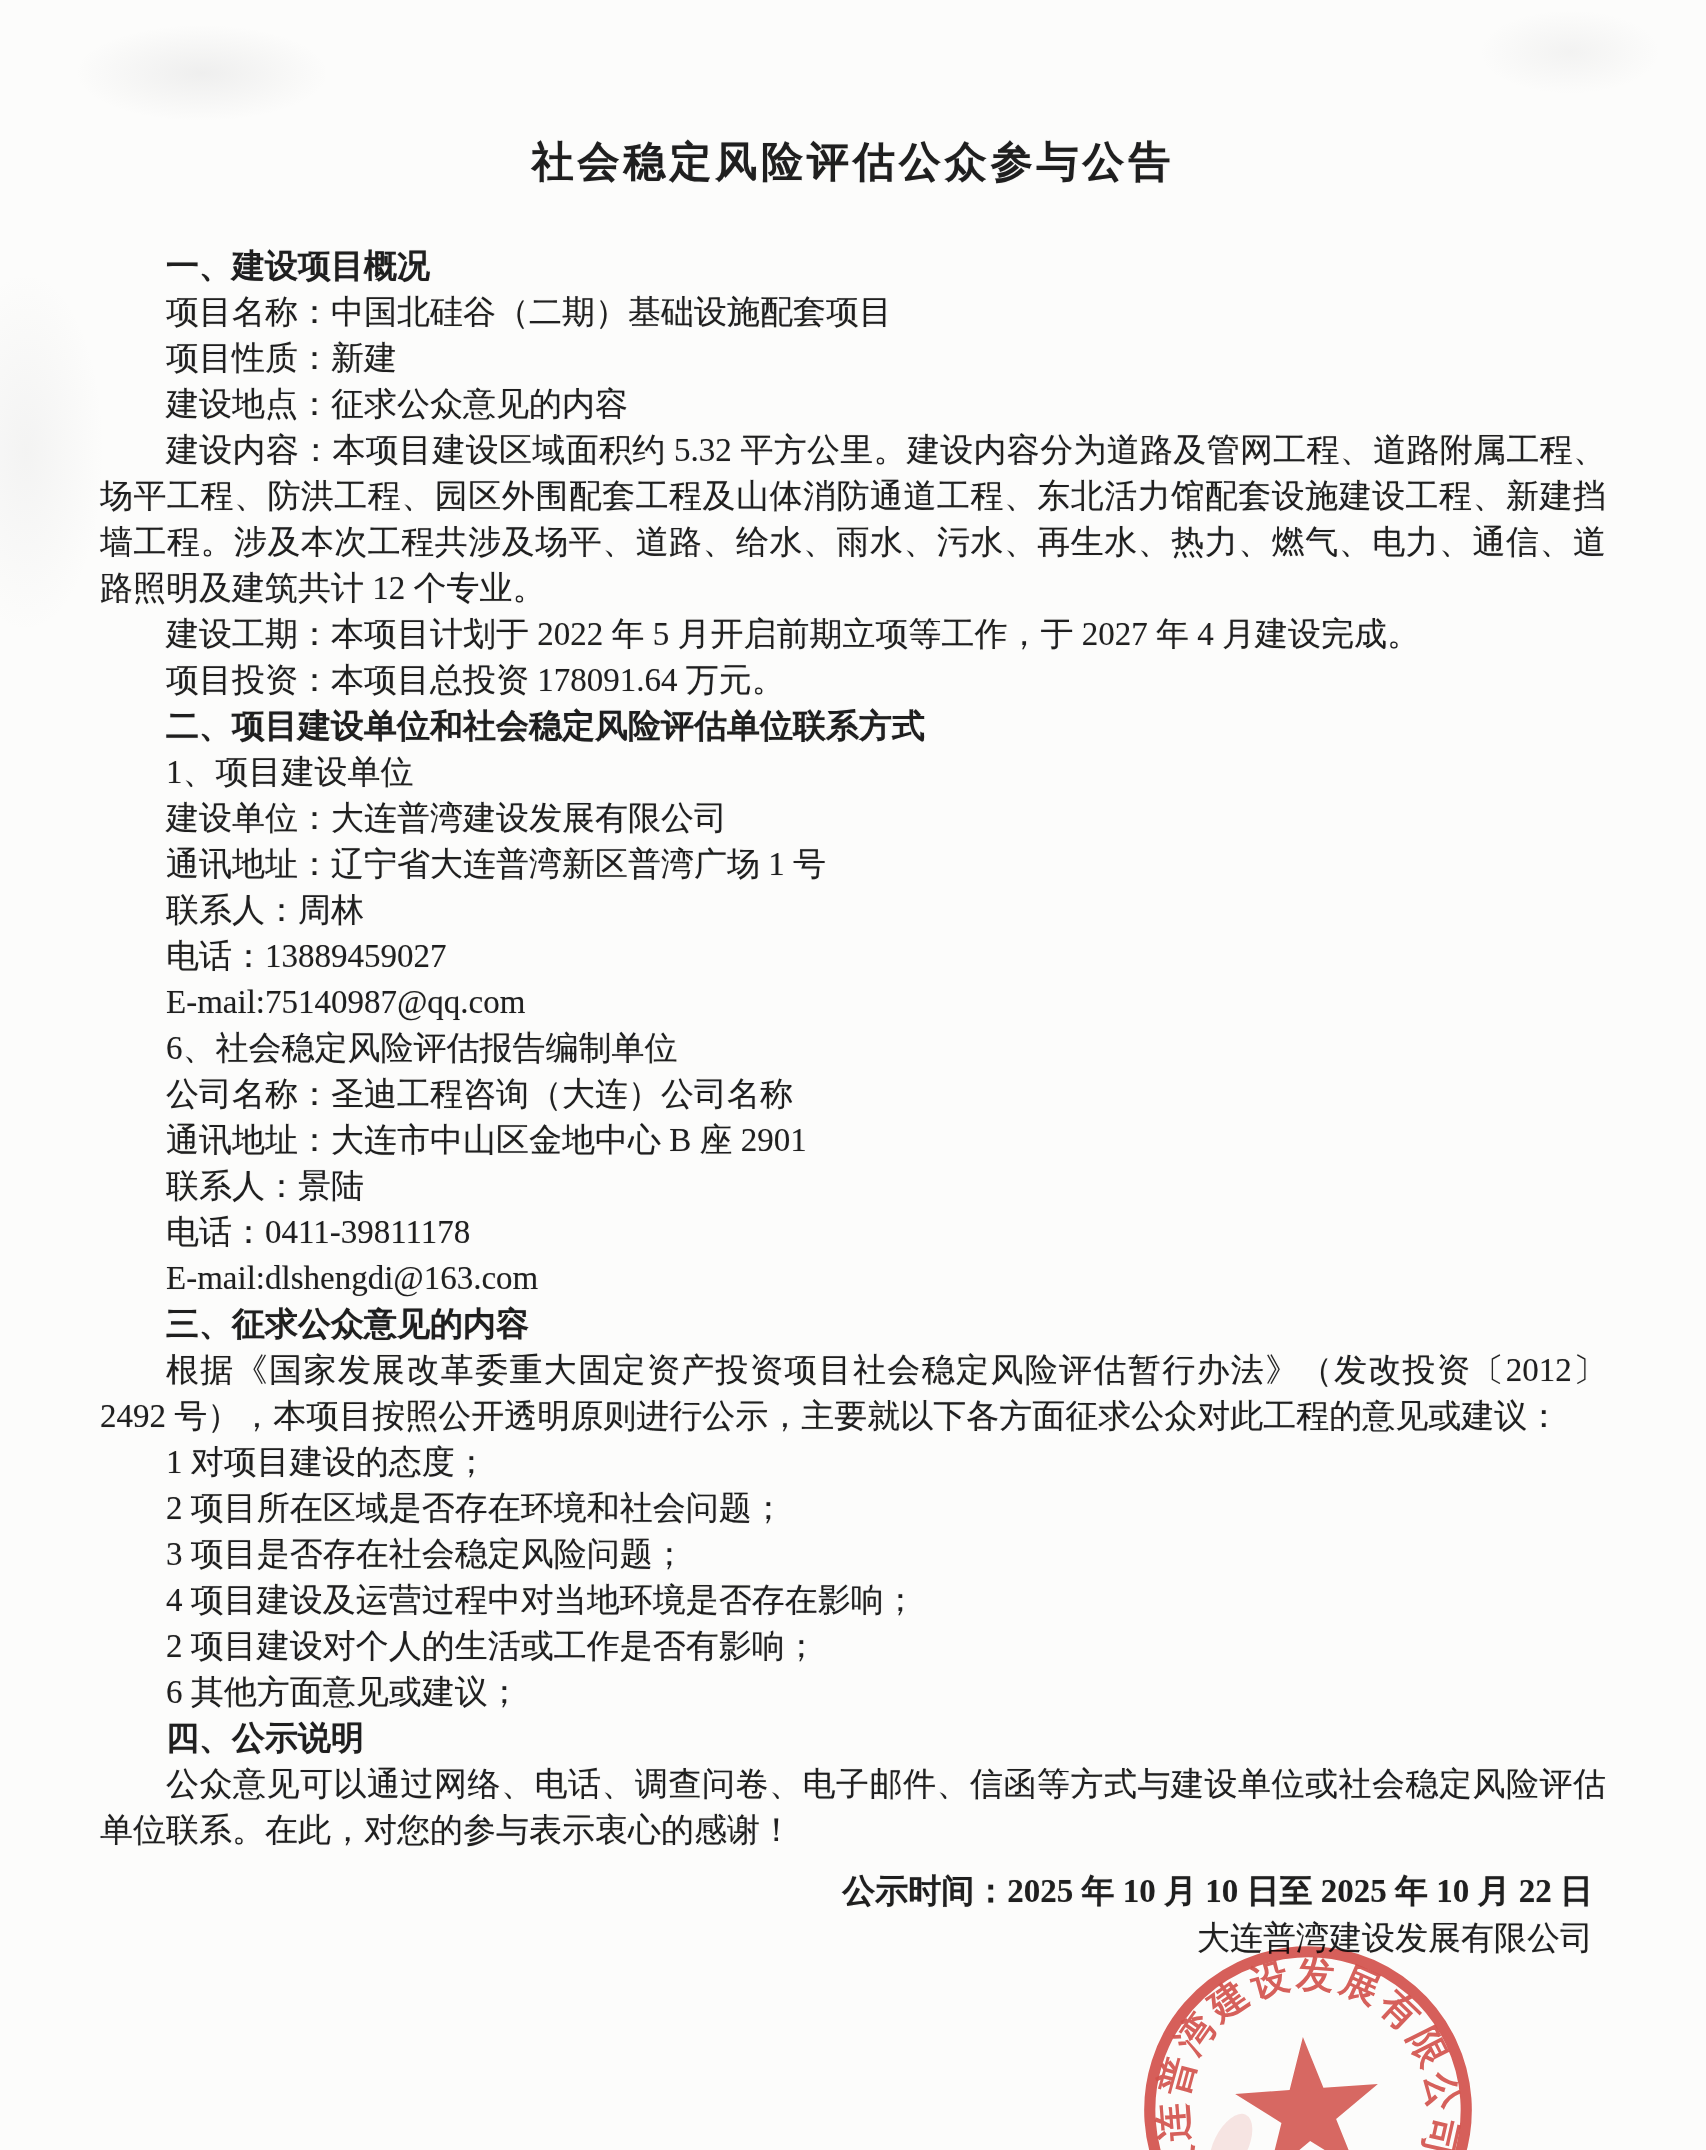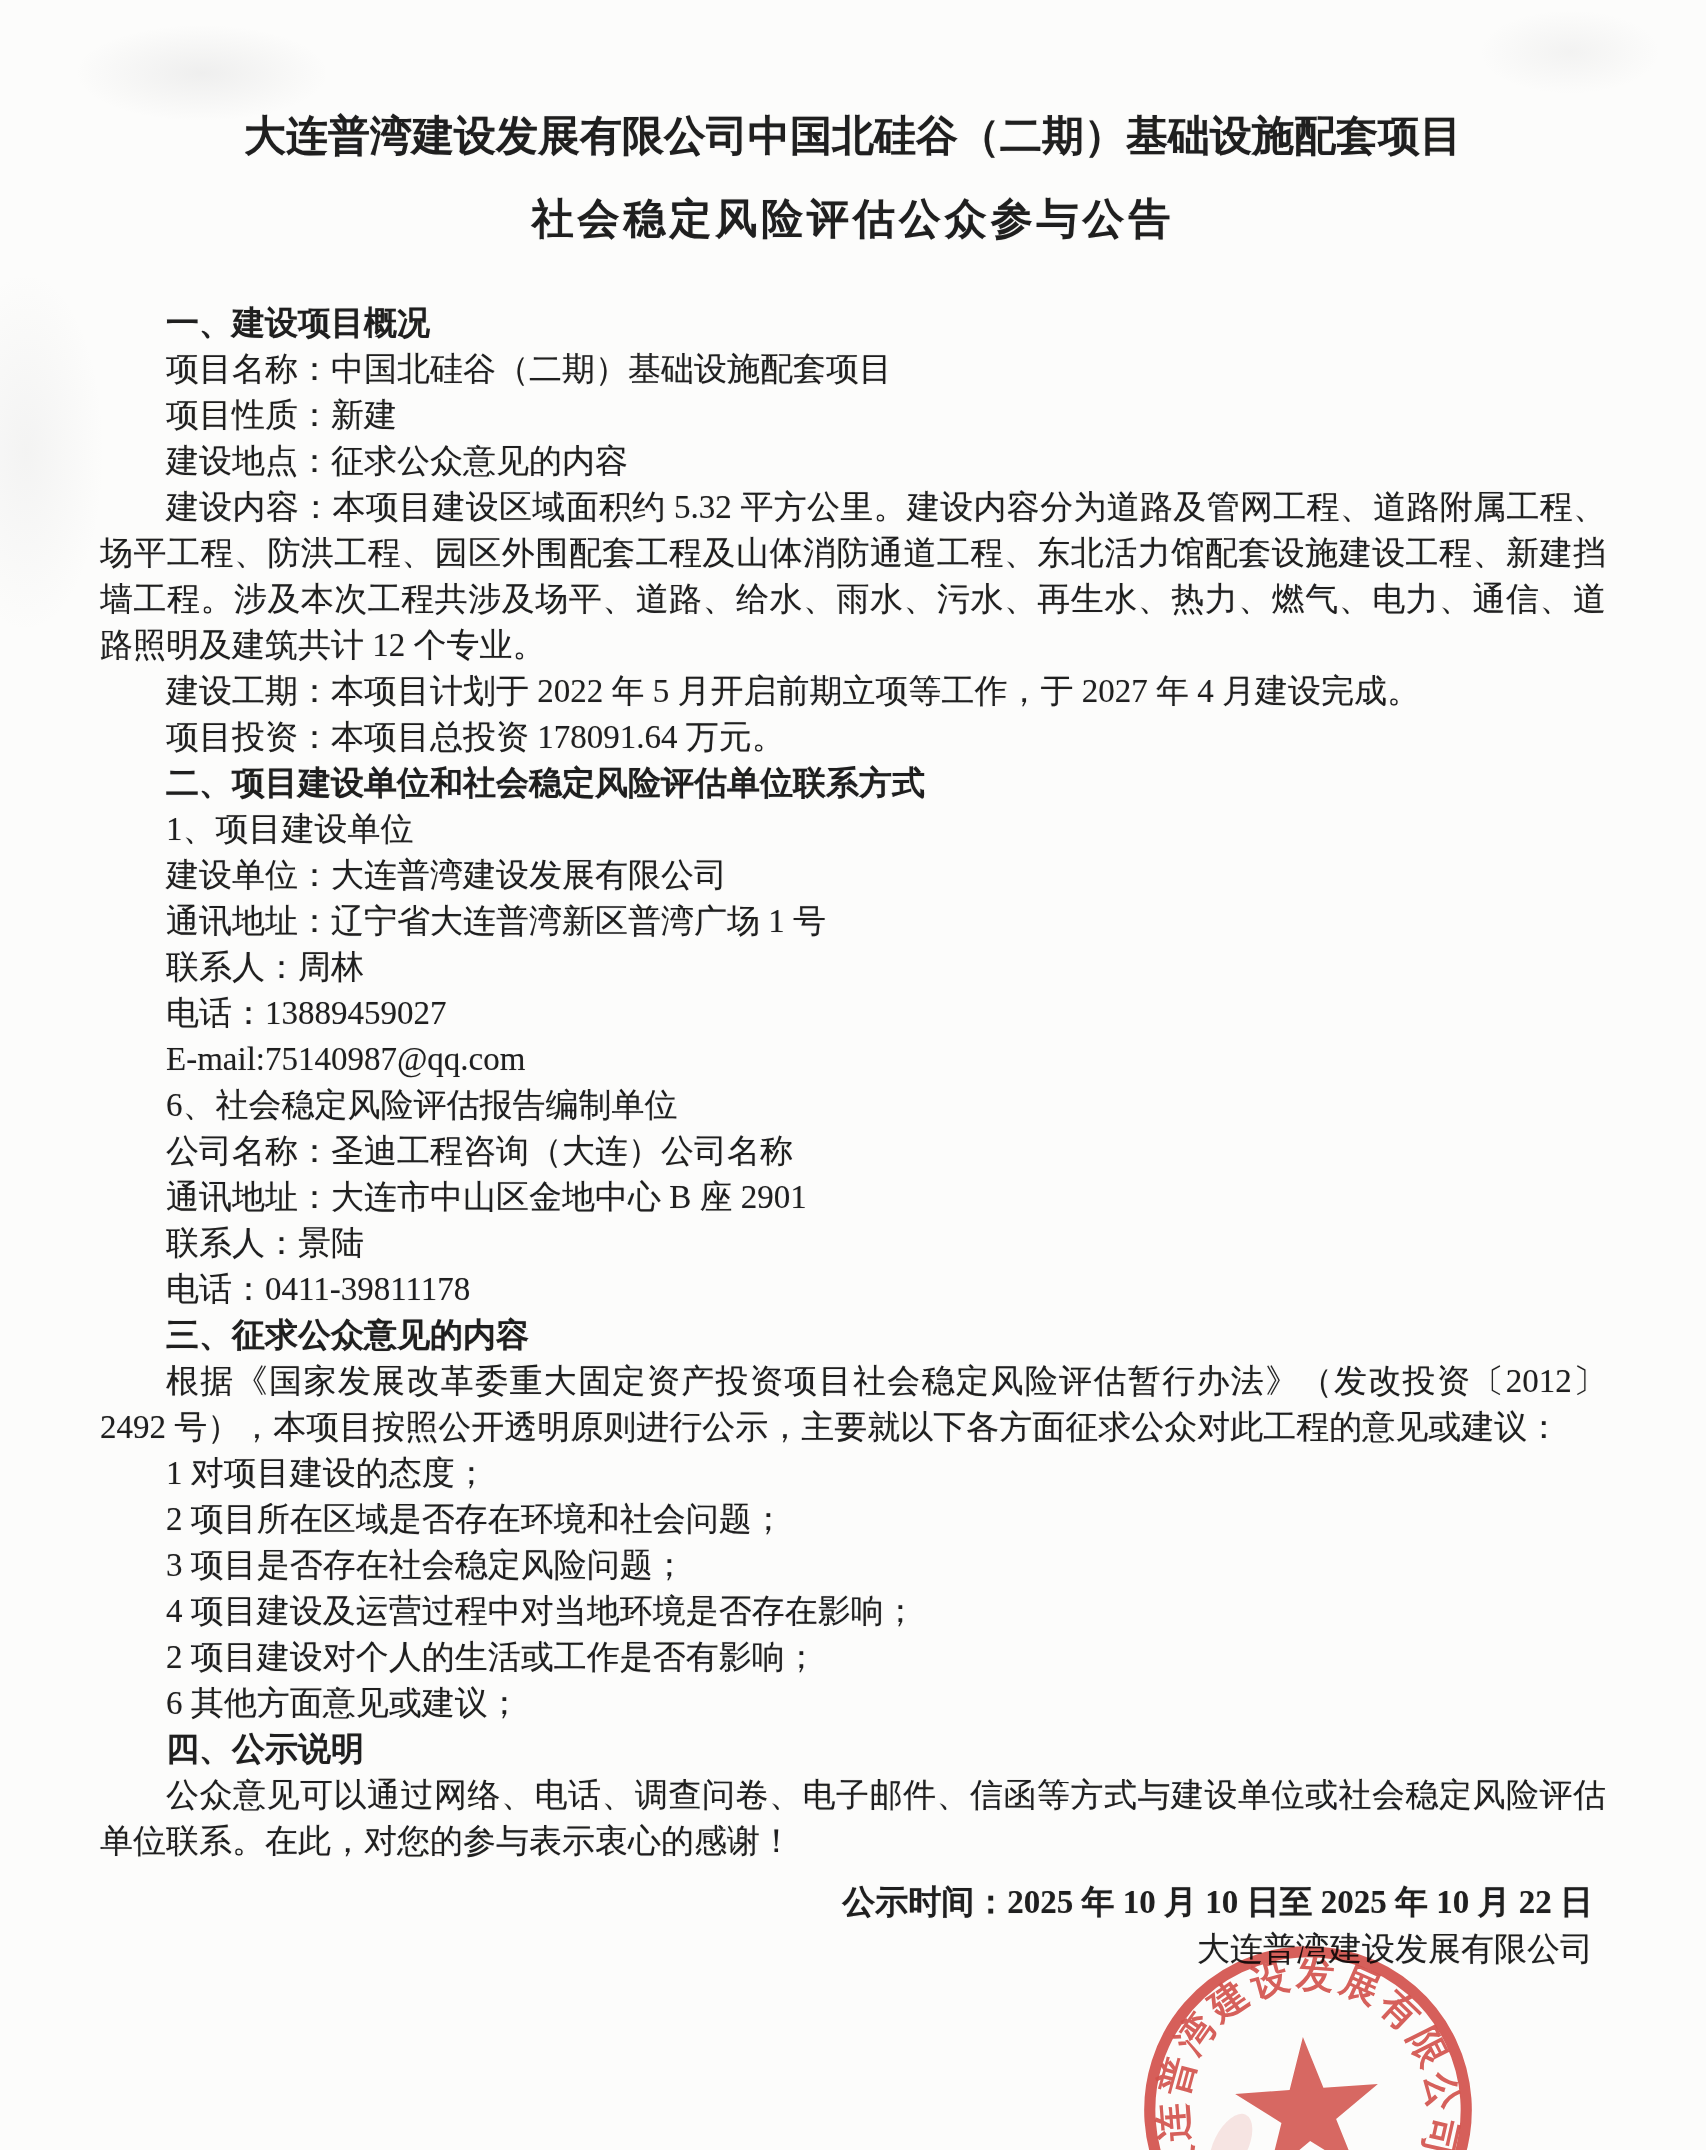--- a/index.html
+++ b/index.html
@@ -69,21 +69,20 @@
     transform:rotate(-4deg);
     pointer-events:none;
   }
 </style>
 </head>
 <body>
 
 <div class="page">
   <div class="content">
 
-    <div class="title">大连普湾建设发展有限公司中国北硅谷（二期）基础设施配套项目</div>
     <div class="title second">社会稳定风险评估公众参与公告</div>
 
     <div class="doc-body">
 
       <p class="hd">一、建设项目概况</p>
       <p>项目名称：中国北硅谷（二期）基础设施配套项目</p>
       <p>项目性质：新建</p>
       <p>建设地点：征求公众意见的内容</p>
       <p>建设内容：本项目建设区域面积约 5.32 平方公里。建设内容分为道路及管网工程、道路附属工程、场平工程、防洪工程、园区外围配套工程及山体消防通道工程、东北活力馆配套设施建设工程、新建挡墙工程。涉及本次工程共涉及场平、道路、给水、雨水、污水、再生水、热力、燃气、电力、通信、道路照明及建筑共计 12 个专业。</p>
       <p>建设工期：本项目计划于 2022 年 5 月开启前期立项等工作，于 2027 年 4 月建设完成。</p>
@@ -94,20 +93,21 @@
       <p>建设单位：大连普湾建设发展有限公司</p>
       <p>通讯地址：辽宁省大连普湾新区普湾广场 1 号</p>
       <p>联系人：周林</p>
       <p>电话：13889459027</p>
       <p>E-mail:75140987@qq.com</p>
       <p>6、社会稳定风险评估报告编制单位</p>
       <p>公司名称：圣迪工程咨询（大连）公司名称</p>
       <p>通讯地址：大连市中山区金地中心 B 座 2901</p>
       <p>联系人：景陆</p>
       <p>电话：0411-39811178</p>
+      <p>E-mail:dlshengdi@163.com</p>
 
       <p class="hd">三、征求公众意见的内容</p>
       <p>根据《国家发展改革委重大固定资产投资项目社会稳定风险评估暂行办法》（发改投资〔2012〕2492 号），本项目按照公开透明原则进行公示，主要就以下各方面征求公众对此工程的意见或建议：</p>
       <p>1 对项目建设的态度；</p>
       <p>2 项目所在区域是否存在环境和社会问题；</p>
       <p>3 项目是否存在社会稳定风险问题；</p>
       <p>4 项目建设及运营过程中对当地环境是否存在影响；</p>
       <p>2 项目建设对个人的生活或工作是否有影响；</p>
       <p>6 其他方面意见或建议；</p>
 

